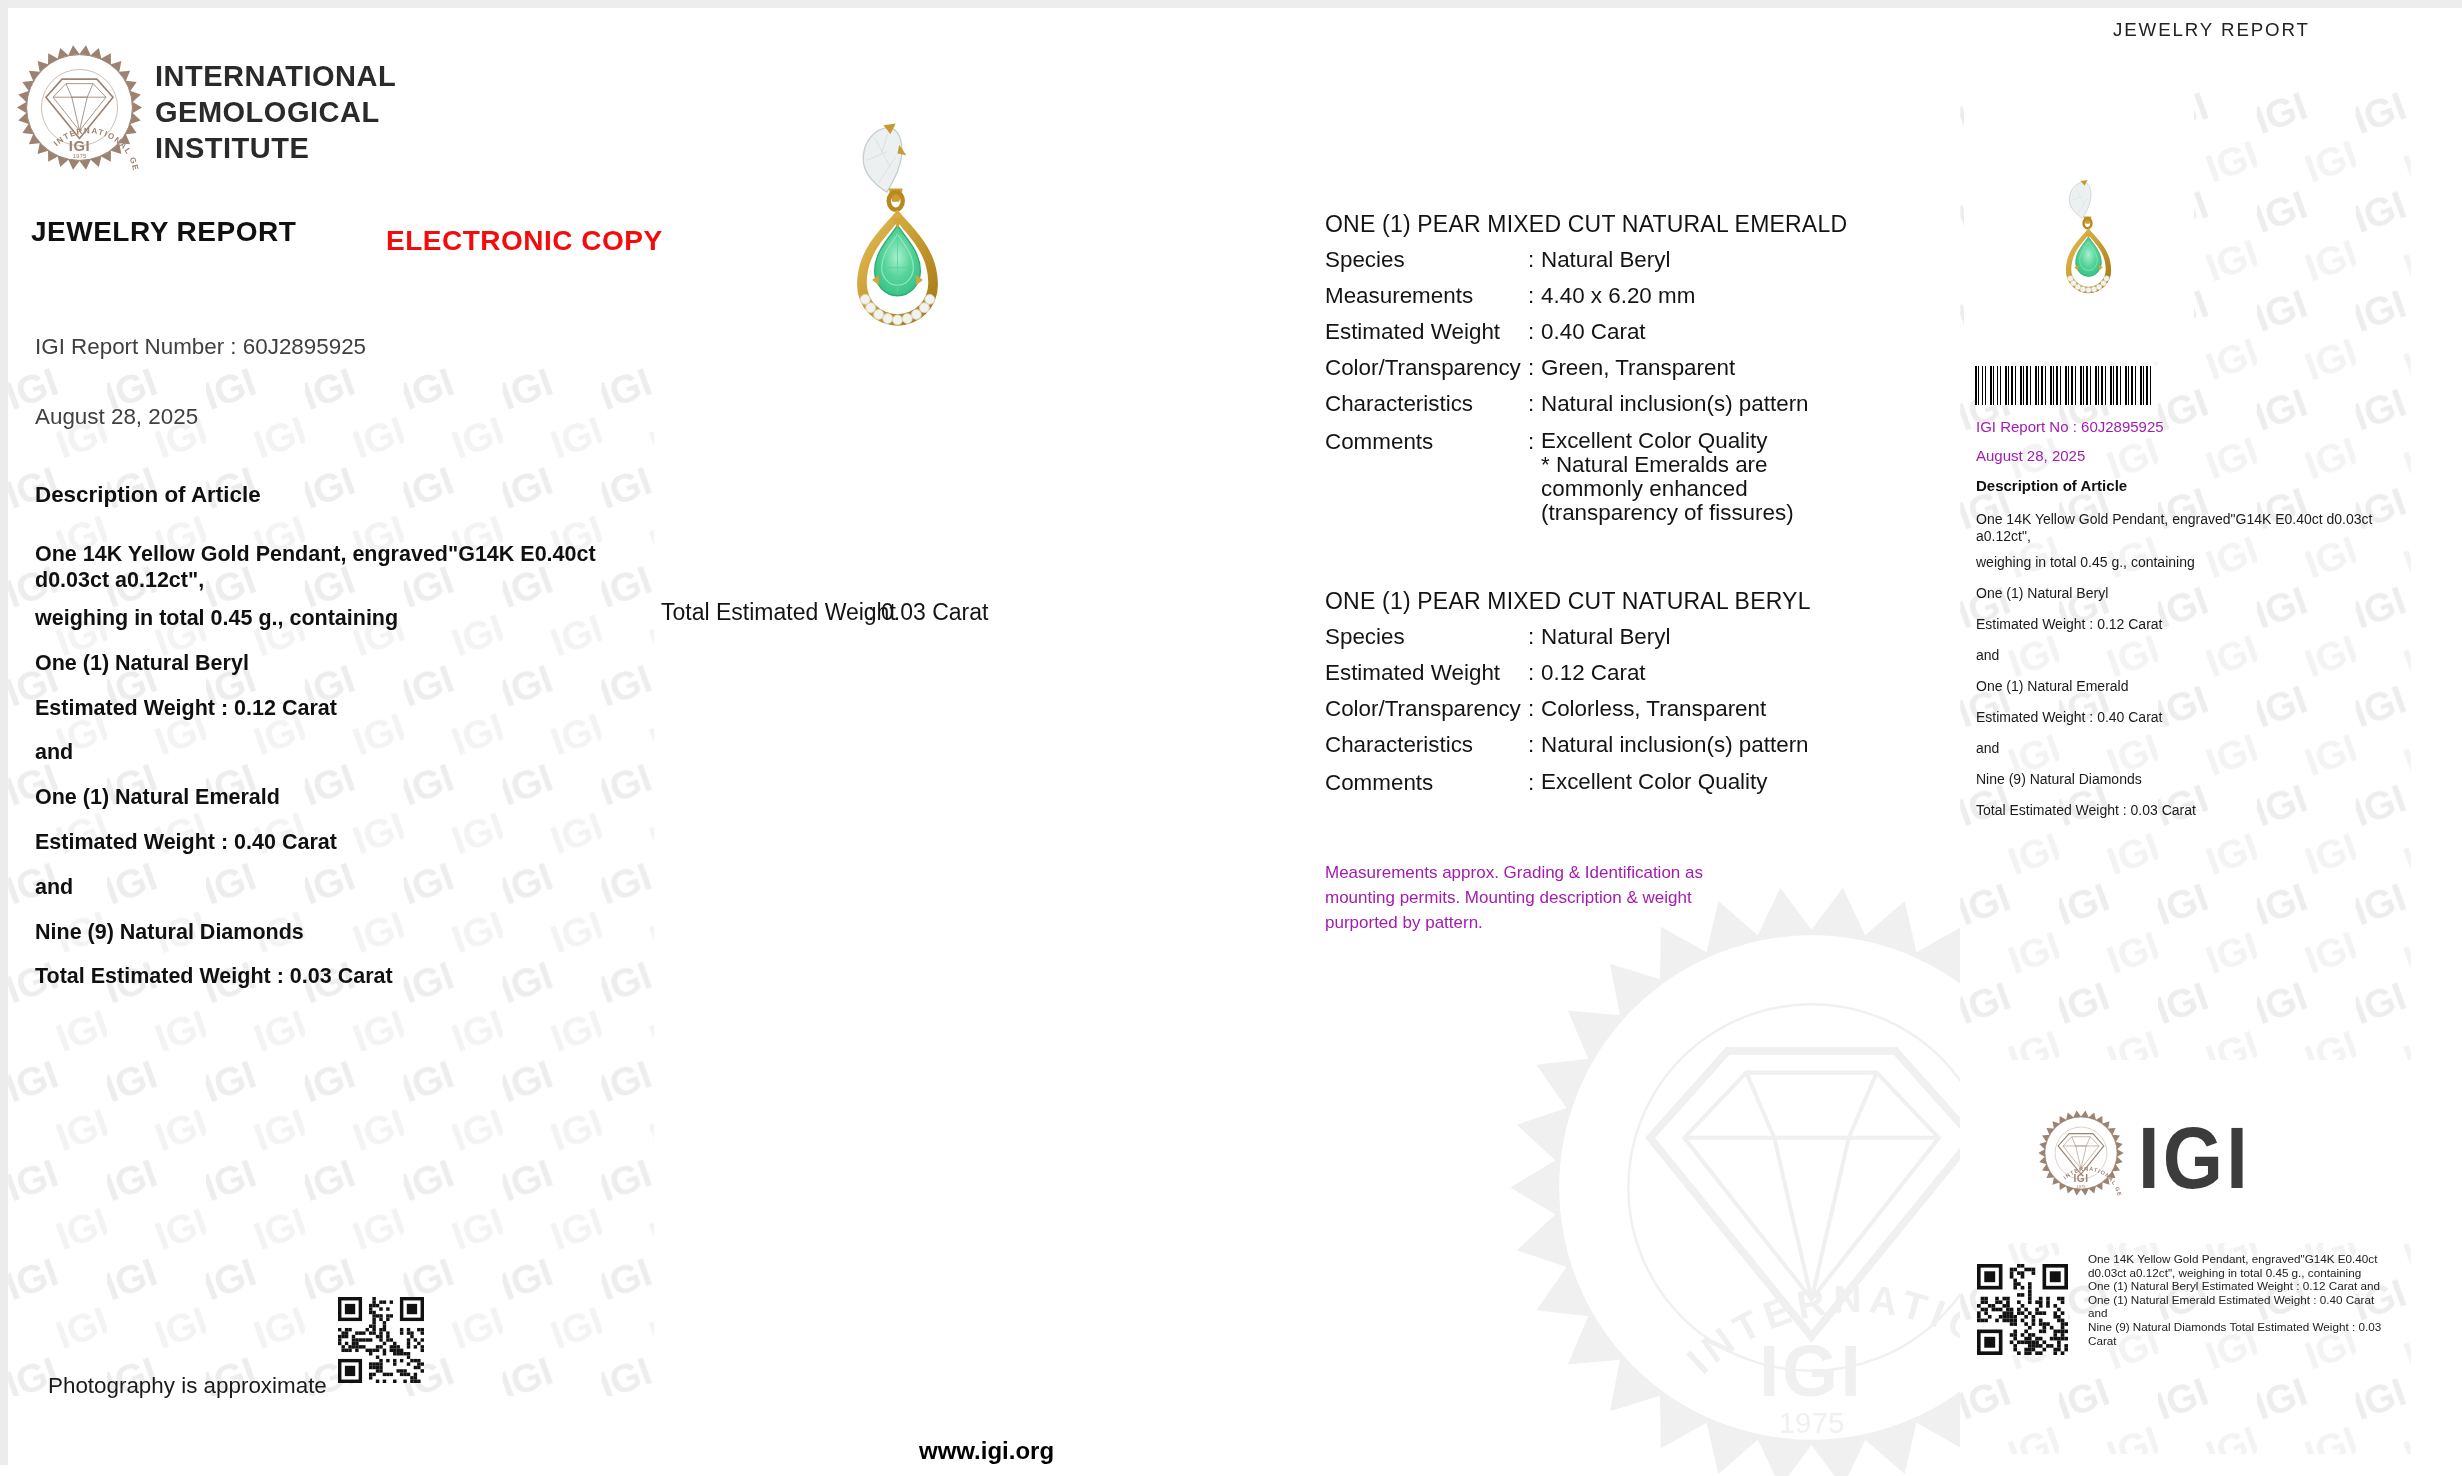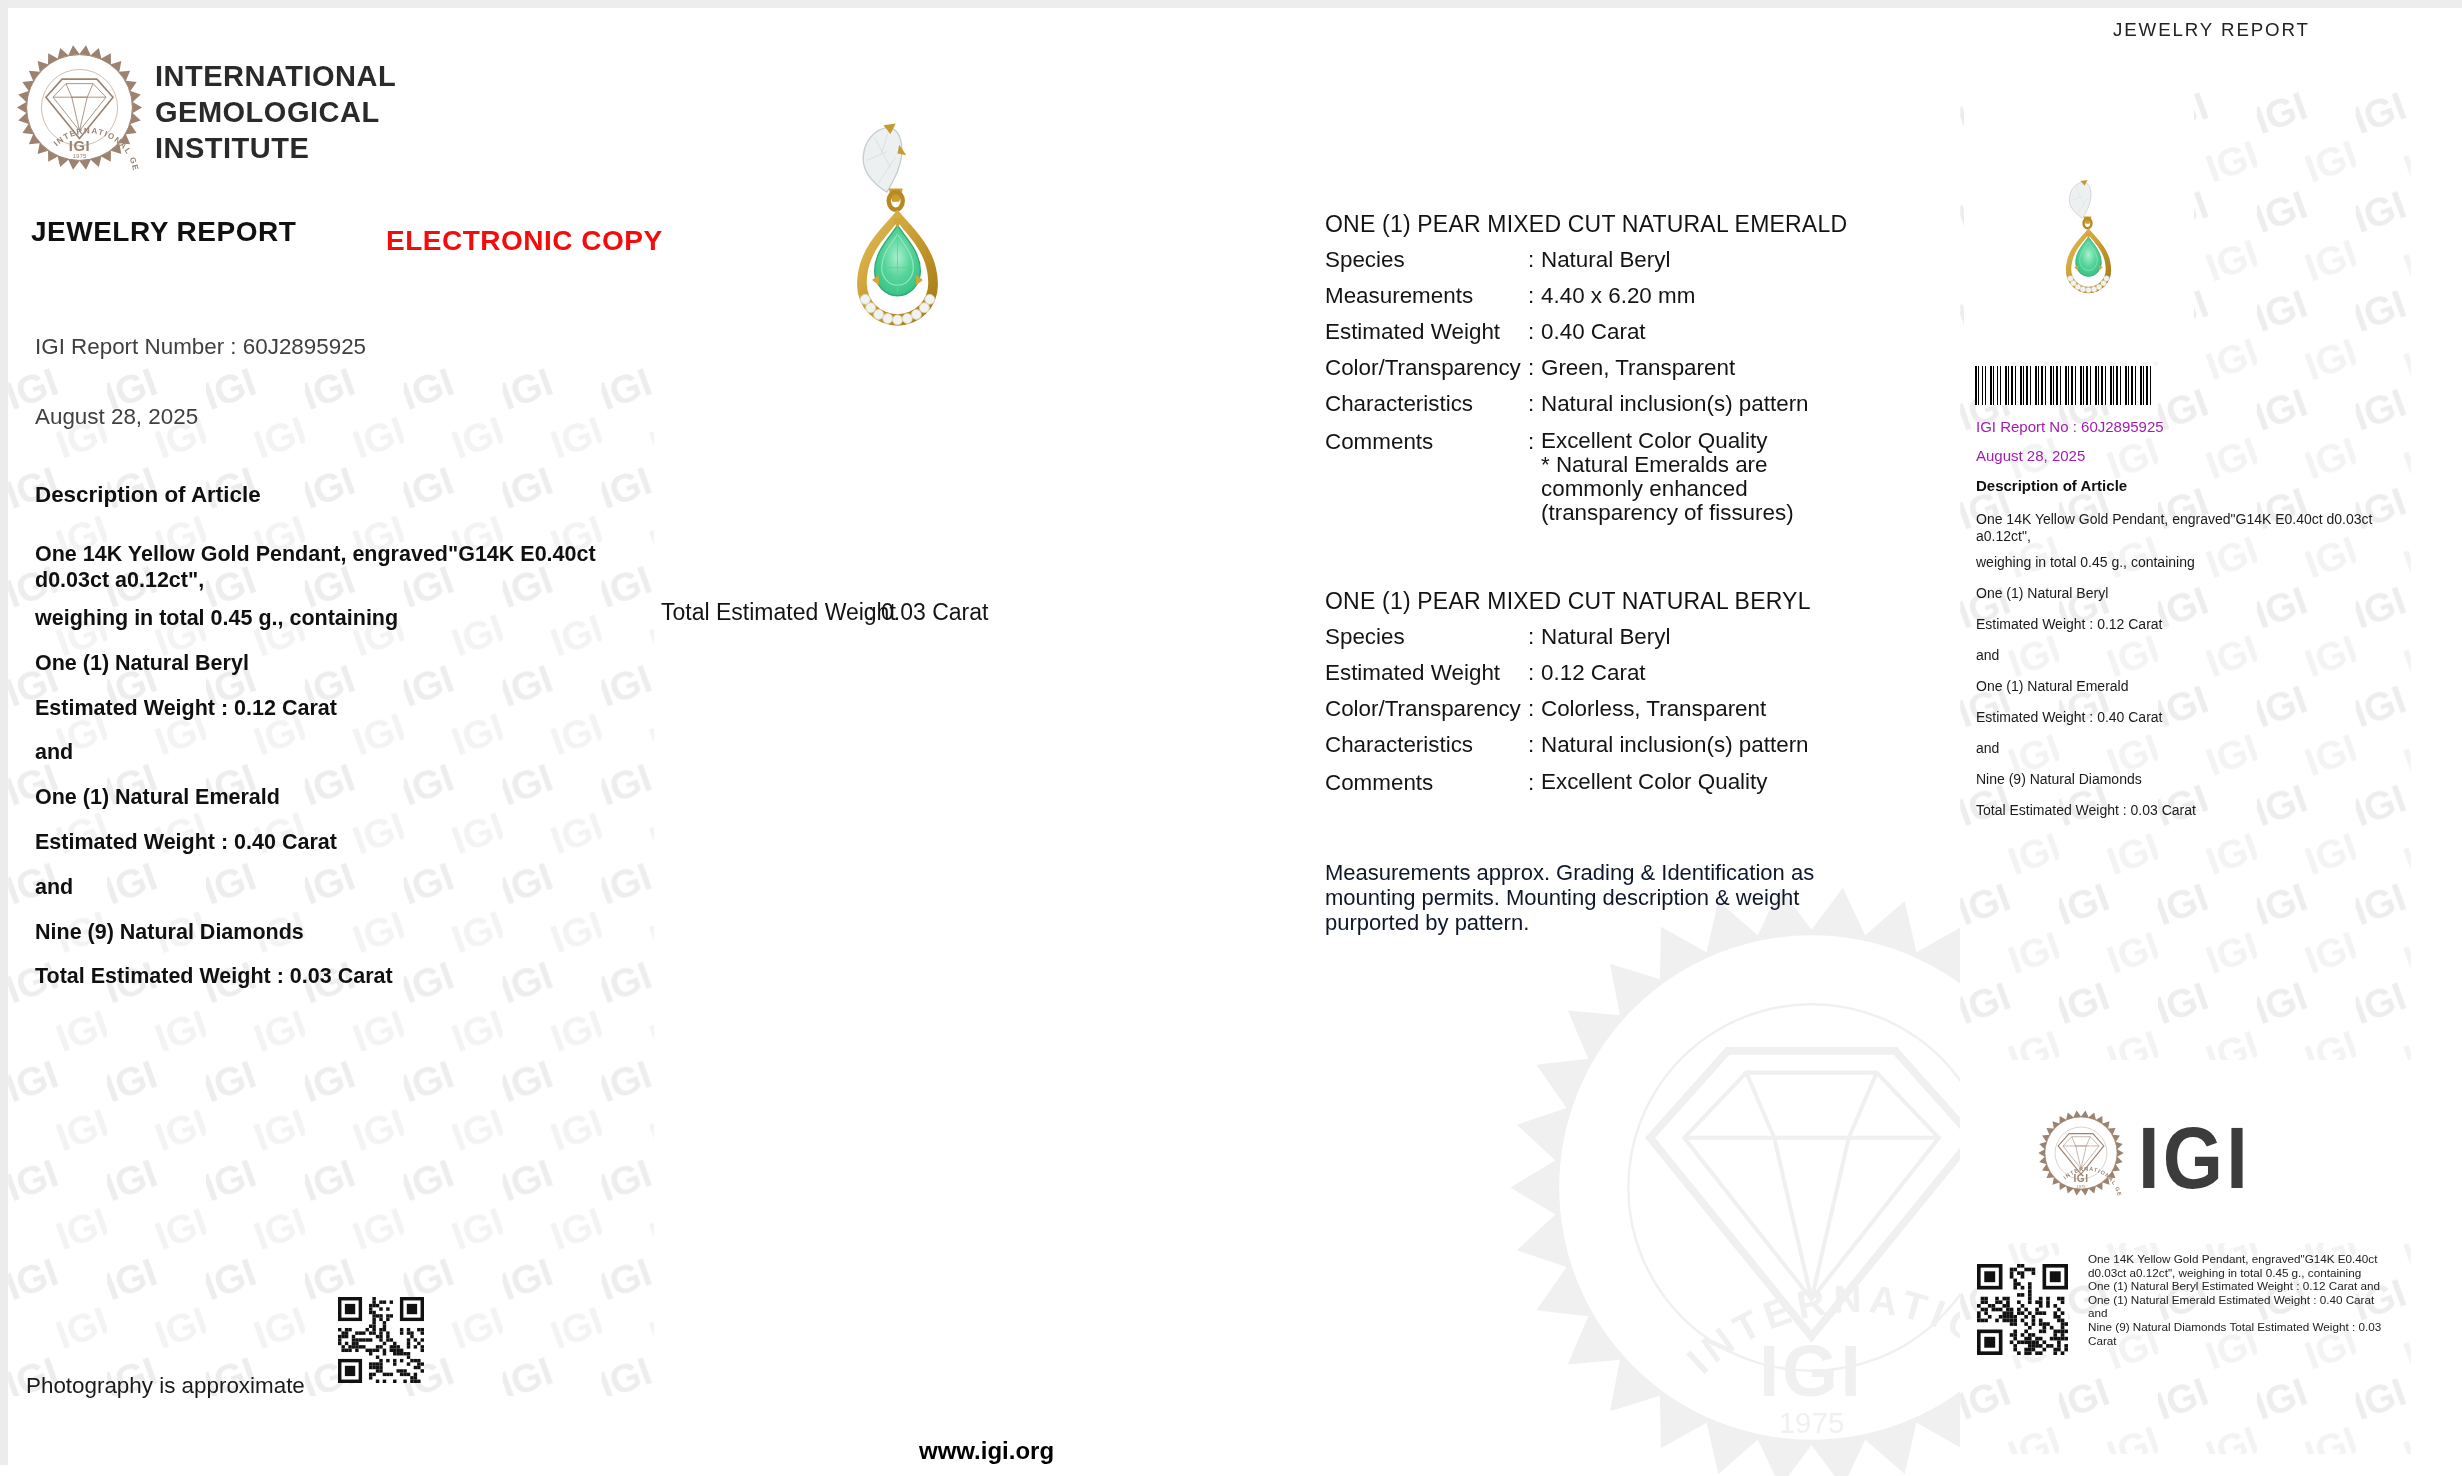--- a/index.html
+++ b/index.html
@@ -18,21 +18,21 @@
   .desc-wrap div{margin-bottom:1.9px;}
   .desc-list div{margin-bottom:22.4px;line-height:22.4px;}
   .sect-title{font-size:23px;color:#131313;letter-spacing:0.2px;}
   .drow{display:flex;height:36px;font-size:22.4px;color:#141414;}
   .drow .lbl{width:203px;flex:none;}
   .drow .cl{width:13px;flex:none;}
   .cmrow{display:flex;font-size:22.4px;color:#141414;}
   .cmrow .lbl{width:203px;flex:none;}
   .cmrow .cl{width:13px;flex:none;}
   .cmrow .vlines div{line-height:24px;}
-  .note div{font-size:22px;line-height:25px;color:#0f172a;}
+  .note div{font-size:17px;line-height:25px;color:#a21caf;}
   .midrow{display:flex;font-size:23px;color:#141414;}
   .midrow .lbl{width:207px;flex:none;}
   .midrow .cl{width:13px;flex:none;}
   .card-bg{position:absolute;background:#ffffff;}
   .card-title{font-size:18.7px;letter-spacing:1.9px;color:#222;}
   .card16{font-size:15px;color:#a21caf;}
   .cardb16{font-size:15px;font-weight:700;color:#101010;}
   .card-eng div{font-size:14px;line-height:15px;margin-bottom:1.9px;color:#1a1a1a;white-space:nowrap;}
   .card-desc div{font-size:14px;line-height:15px;margin-bottom:16px;color:#1a1a1a;white-space:nowrap;}
   .fineprint div{font-size:11.7px;line-height:13.6px;color:#222;white-space:nowrap;}
@@ -263,21 +263,21 @@
       </span>
   </div>
 
   <div class="t note" style="left:1325px;top:860px">
 
   <div>Measurements approx. Grading &amp; Identification as</div>
       <div>mounting permits. Mounting description &amp; weight</div>
       <div>purported by pattern.</div>
     </div>
 
-  <div class="t photnote" style="left:26px;top:1373px">Photography is approximate</div>
+  <div class="t photnote" style="left:48px;top:1373px">Photography is approximate</div>
   <svg class="abs qr" style="left:338px;top:1297px" width="86" height="86" viewBox="0 0 25 25">
       <rect x="0" y="0" width="25" height="25" fill="#fff"></rect>
       <rect x="0" y="0" width="7" height="7" fill="#111"></rect>
       <rect x="1" y="1" width="5" height="5" fill="#fff"></rect>
       <rect x="2" y="2" width="3" height="3" fill="#111"></rect>
       <rect x="18" y="0" width="7" height="7" fill="#111"></rect>
       <rect x="19" y="1" width="5" height="5" fill="#fff"></rect>
       <rect x="20" y="2" width="3" height="3" fill="#111"></rect>
       <rect x="0" y="18" width="7" height="7" fill="#111"></rect>
       <rect x="1" y="19" width="5" height="5" fill="#fff"></rect>

